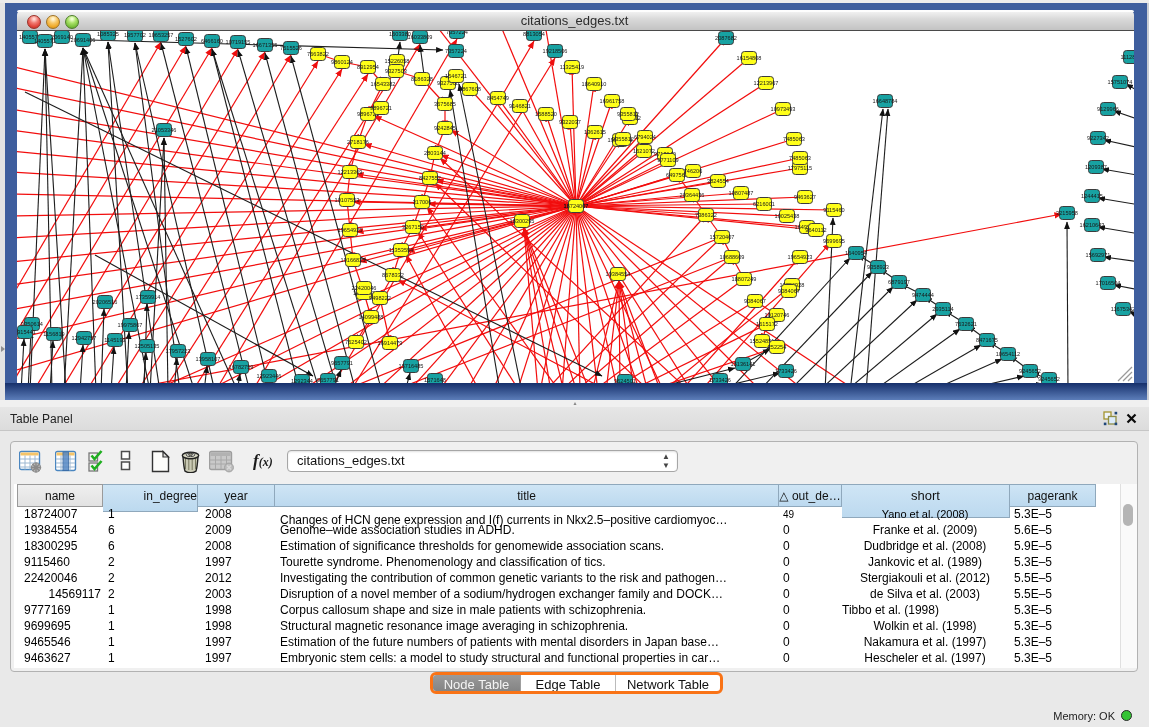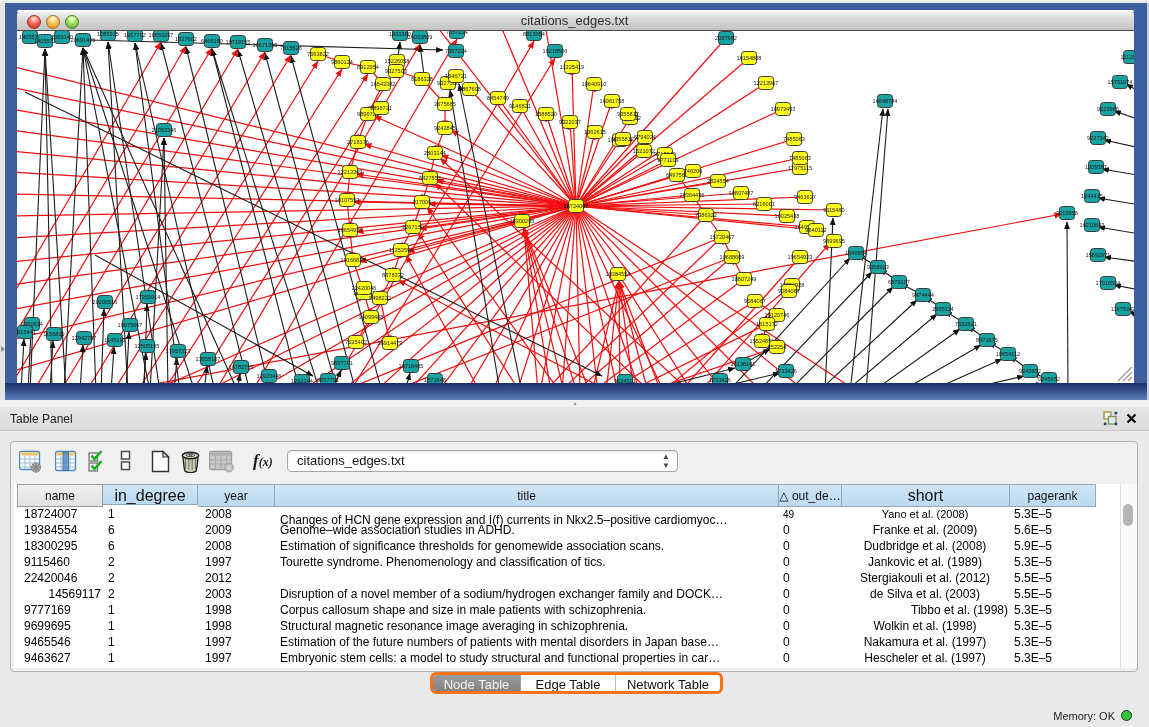--- a/index.html
+++ b/index.html
@@ -640,25 +640,25 @@
 <div class="abs" style="left:253px;top:450px">
     <div style="font-family:'Liberation Serif',serif;font-style:italic;font-weight:bold;font-size:17px;color:#1a1a1a;line-height:22px">f<span style="font-size:12px">(x)</span></div>
   </div>
 
 <div class="abs" style="left:287px;top:450px;width:391px;height:22px;background:#fff;border:1px solid #a6a6a6;border-radius:4px;box-sizing:border-box;box-shadow:inset 0 1px 2px rgba(0,0,0,0.12)"></div>
 <div class="abs" style="left:297px;top:450px;height:22px;font-size:13px;line-height:22px;color:#111">citations_edges.txt</div>
 <div class="abs" style="left:660px;top:452px;width:12px;height:18px;color:#444;font-size:8px;line-height:9px;text-align:center">▲<br>▼</div>
 
 <div style="position:absolute;left:14px;top:484px;width:1123px;height:184px;background:#fff">
     <div style="position:absolute;left:3px;top:0;width:86px;height:23px;background:linear-gradient(#efefef,#e2e2e2);border:1px solid #9a9a9a;border-left:1px solid #9a9a9a;box-sizing:border-box;font-size:12px;line-height:22px;text-align:center;color:#111">name</div>
-    <div style="position:absolute;left:89px;top:0;width:95px;height:21px;background:linear-gradient(#cfe5f5,#bcd9ef);border:1px solid #8fa8bc;border-left:none;box-sizing:border-box;font-size:16px;line-height:22px;text-align:center;color:#111">in_degree</div>
+    <div style="position:absolute;left:89px;top:0;width:95px;height:28px;background:linear-gradient(#cfe5f5,#bcd9ef);border:1px solid #8fa8bc;border-left:none;box-sizing:border-box;font-size:12px;line-height:22px;text-align:right;color:#111">in_degree</div>
     <div style="position:absolute;left:184px;top:0;width:77px;height:23px;background:linear-gradient(#cfe5f5,#bcd9ef);border:1px solid #8fa8bc;border-left:none;box-sizing:border-box;font-size:12px;line-height:22px;text-align:center;color:#111">year</div>
     <div style="position:absolute;left:261px;top:0;width:504px;height:23px;background:linear-gradient(#cfe5f5,#bcd9ef);border:1px solid #8fa8bc;border-left:none;box-sizing:border-box;font-size:12px;line-height:22px;text-align:center;color:#111">title</div>
     <div style="position:absolute;left:765px;top:0;width:63px;height:23px;background:linear-gradient(#cfe5f5,#bcd9ef);border:1px solid #8fa8bc;border-left:none;box-sizing:border-box;font-size:12px;line-height:22px;text-align:center;color:#111">△ out_de…</div>
-    <div style="position:absolute;left:828px;top:0;width:168px;height:23px;background:linear-gradient(#cfe5f5,#bcd9ef);border:1px solid #8fa8bc;border-left:none;box-sizing:border-box;font-size:16px;line-height:22px;text-align:center;color:#111">short</div>
+    <div style="position:absolute;left:828px;top:0;width:168px;height:34px;background:linear-gradient(#cfe5f5,#bcd9ef);border:1px solid #8fa8bc;border-left:none;box-sizing:border-box;font-size:13px;line-height:22px;text-align:center;color:#111">short</div>
     <div style="position:absolute;left:996px;top:0;width:86px;height:23px;background:linear-gradient(#cfe5f5,#bcd9ef);border:1px solid #8fa8bc;border-left:none;box-sizing:border-box;font-size:12px;line-height:22px;text-align:center;color:#111">pagerank</div>
     <div style="position:absolute;left:10px;top:23px;width:77px;height:16px;font-size:12px;line-height:15px;white-space:nowrap;overflow:hidden;text-align:left;color:#000">18724007</div>
     <div style="position:absolute;left:94px;top:23px;width:88px;height:16px;font-size:12px;line-height:15px;white-space:nowrap;overflow:hidden;text-align:left;color:#000">1</div>
     <div style="position:absolute;left:191px;top:23px;width:68px;height:16px;font-size:12px;line-height:15px;white-space:nowrap;overflow:hidden;text-align:left;color:#000">2008</div>
     <div style="position:absolute;left:266px;top:29px;width:497px;height:16px;font-size:12px;line-height:15px;white-space:nowrap;overflow:hidden;text-align:left;color:#000">Changes of HCN gene expression and I(f) currents in Nkx2.5–positive cardiomyoc…</div>
     <div style="position:absolute;left:769px;top:23px;width:57px;height:16px;font-size:10px;line-height:15px;white-space:nowrap;overflow:hidden;text-align:left;color:#000">49</div>
     <div style="position:absolute;left:828px;top:23px;width:166px;height:16px;font-size:11px;line-height:15px;white-space:nowrap;overflow:hidden;text-align:center;color:#000">Yano et al. (2008)</div>
     <div style="position:absolute;left:1000px;top:23px;width:80px;height:16px;font-size:12px;line-height:15px;white-space:nowrap;overflow:hidden;text-align:left;color:#000">5.3E–5</div>
     <div style="position:absolute;left:10px;top:39px;width:77px;height:16px;font-size:12px;line-height:15px;white-space:nowrap;overflow:hidden;text-align:left;color:#000">19384554</div>
     <div style="position:absolute;left:94px;top:39px;width:88px;height:16px;font-size:12px;line-height:15px;white-space:nowrap;overflow:hidden;text-align:left;color:#000">6</div>
@@ -677,36 +677,37 @@
     <div style="position:absolute;left:10px;top:71px;width:77px;height:16px;font-size:12px;line-height:15px;white-space:nowrap;overflow:hidden;text-align:left;color:#000">9115460</div>
     <div style="position:absolute;left:94px;top:71px;width:88px;height:16px;font-size:12px;line-height:15px;white-space:nowrap;overflow:hidden;text-align:left;color:#000">2</div>
     <div style="position:absolute;left:191px;top:71px;width:68px;height:16px;font-size:12px;line-height:15px;white-space:nowrap;overflow:hidden;text-align:left;color:#000">1997</div>
     <div style="position:absolute;left:266px;top:71px;width:497px;height:16px;font-size:12px;line-height:15px;white-space:nowrap;overflow:hidden;text-align:left;color:#000">Tourette syndrome. Phenomenology and classification of tics.</div>
     <div style="position:absolute;left:769px;top:71px;width:57px;height:16px;font-size:12px;line-height:15px;white-space:nowrap;overflow:hidden;text-align:left;color:#000">0</div>
     <div style="position:absolute;left:828px;top:71px;width:166px;height:16px;font-size:12px;line-height:15px;white-space:nowrap;overflow:hidden;text-align:center;color:#000">Jankovic et al. (1989)</div>
     <div style="position:absolute;left:1000px;top:71px;width:80px;height:16px;font-size:12px;line-height:15px;white-space:nowrap;overflow:hidden;text-align:left;color:#000">5.3E–5</div>
     <div style="position:absolute;left:10px;top:87px;width:77px;height:16px;font-size:12px;line-height:15px;white-space:nowrap;overflow:hidden;text-align:left;color:#000">22420046</div>
     <div style="position:absolute;left:94px;top:87px;width:88px;height:16px;font-size:12px;line-height:15px;white-space:nowrap;overflow:hidden;text-align:left;color:#000">2</div>
     <div style="position:absolute;left:191px;top:87px;width:68px;height:16px;font-size:12px;line-height:15px;white-space:nowrap;overflow:hidden;text-align:left;color:#000">2012</div>
+    <div style="position:absolute;left:266px;top:87px;width:497px;height:16px;font-size:12px;line-height:15px;white-space:nowrap;overflow:hidden;text-align:left;color:#000">Investigating the contribution of common genetic variants to the risk and pathogen…</div>
     <div style="position:absolute;left:769px;top:87px;width:57px;height:16px;font-size:12px;line-height:15px;white-space:nowrap;overflow:hidden;text-align:left;color:#000">0</div>
     <div style="position:absolute;left:828px;top:87px;width:166px;height:16px;font-size:12px;line-height:15px;white-space:nowrap;overflow:hidden;text-align:center;color:#000">Stergiakouli et al. (2012)</div>
     <div style="position:absolute;left:1000px;top:87px;width:80px;height:16px;font-size:12px;line-height:15px;white-space:nowrap;overflow:hidden;text-align:left;color:#000">5.5E–5</div>
     <div style="position:absolute;left:10px;top:103px;width:77px;height:16px;font-size:12px;line-height:15px;white-space:nowrap;overflow:hidden;text-align:right;color:#000">14569117</div>
     <div style="position:absolute;left:94px;top:103px;width:88px;height:16px;font-size:12px;line-height:15px;white-space:nowrap;overflow:hidden;text-align:left;color:#000">2</div>
     <div style="position:absolute;left:191px;top:103px;width:68px;height:16px;font-size:12px;line-height:15px;white-space:nowrap;overflow:hidden;text-align:left;color:#000">2003</div>
     <div style="position:absolute;left:266px;top:103px;width:497px;height:16px;font-size:12px;line-height:15px;white-space:nowrap;overflow:hidden;text-align:left;color:#000">Disruption of a novel member of a sodium/hydrogen exchanger family and DOCK…</div>
     <div style="position:absolute;left:769px;top:103px;width:57px;height:16px;font-size:12px;line-height:15px;white-space:nowrap;overflow:hidden;text-align:left;color:#000">0</div>
     <div style="position:absolute;left:828px;top:103px;width:166px;height:16px;font-size:12px;line-height:15px;white-space:nowrap;overflow:hidden;text-align:center;color:#000">de Silva et al. (2003)</div>
     <div style="position:absolute;left:1000px;top:103px;width:80px;height:16px;font-size:12px;line-height:15px;white-space:nowrap;overflow:hidden;text-align:left;color:#000">5.5E–5</div>
     <div style="position:absolute;left:10px;top:119px;width:77px;height:16px;font-size:12px;line-height:15px;white-space:nowrap;overflow:hidden;text-align:left;color:#000">9777169</div>
     <div style="position:absolute;left:94px;top:119px;width:88px;height:16px;font-size:12px;line-height:15px;white-space:nowrap;overflow:hidden;text-align:left;color:#000">1</div>
     <div style="position:absolute;left:191px;top:119px;width:68px;height:16px;font-size:12px;line-height:15px;white-space:nowrap;overflow:hidden;text-align:left;color:#000">1998</div>
     <div style="position:absolute;left:266px;top:119px;width:497px;height:16px;font-size:12px;line-height:15px;white-space:nowrap;overflow:hidden;text-align:left;color:#000">Corpus callosum shape and size in male patients with schizophrenia.</div>
     <div style="position:absolute;left:769px;top:119px;width:57px;height:16px;font-size:12px;line-height:15px;white-space:nowrap;overflow:hidden;text-align:left;color:#000">0</div>
-    <div style="position:absolute;left:828px;top:119px;width:166px;height:16px;font-size:12px;line-height:15px;white-space:nowrap;overflow:hidden;text-align:right;color:#000">Tibbo et al. (1998)</div>
+    <div style="position:absolute;left:828px;top:119px;width:166px;height:16px;font-size:12px;line-height:15px;white-space:nowrap;overflow:hidden;text-align:left;color:#000">Tibbo et al. (1998)</div>
     <div style="position:absolute;left:1000px;top:119px;width:80px;height:16px;font-size:12px;line-height:15px;white-space:nowrap;overflow:hidden;text-align:left;color:#000">5.3E–5</div>
     <div style="position:absolute;left:10px;top:135px;width:77px;height:16px;font-size:12px;line-height:15px;white-space:nowrap;overflow:hidden;text-align:left;color:#000">9699695</div>
     <div style="position:absolute;left:94px;top:135px;width:88px;height:16px;font-size:12px;line-height:15px;white-space:nowrap;overflow:hidden;text-align:left;color:#000">1</div>
     <div style="position:absolute;left:191px;top:135px;width:68px;height:16px;font-size:12px;line-height:15px;white-space:nowrap;overflow:hidden;text-align:left;color:#000">1998</div>
     <div style="position:absolute;left:266px;top:135px;width:497px;height:16px;font-size:12px;line-height:15px;white-space:nowrap;overflow:hidden;text-align:left;color:#000">Structural magnetic resonance image averaging in schizophrenia.</div>
     <div style="position:absolute;left:769px;top:135px;width:57px;height:16px;font-size:12px;line-height:15px;white-space:nowrap;overflow:hidden;text-align:left;color:#000">0</div>
     <div style="position:absolute;left:828px;top:135px;width:166px;height:16px;font-size:12px;line-height:15px;white-space:nowrap;overflow:hidden;text-align:center;color:#000">Wolkin et al. (1998)</div>
     <div style="position:absolute;left:1000px;top:135px;width:80px;height:16px;font-size:12px;line-height:15px;white-space:nowrap;overflow:hidden;text-align:left;color:#000">5.3E–5</div>
     <div style="position:absolute;left:10px;top:151px;width:77px;height:16px;font-size:12px;line-height:15px;white-space:nowrap;overflow:hidden;text-align:left;color:#000">9465546</div>
     <div style="position:absolute;left:94px;top:151px;width:88px;height:16px;font-size:12px;line-height:15px;white-space:nowrap;overflow:hidden;text-align:left;color:#000">1</div>

